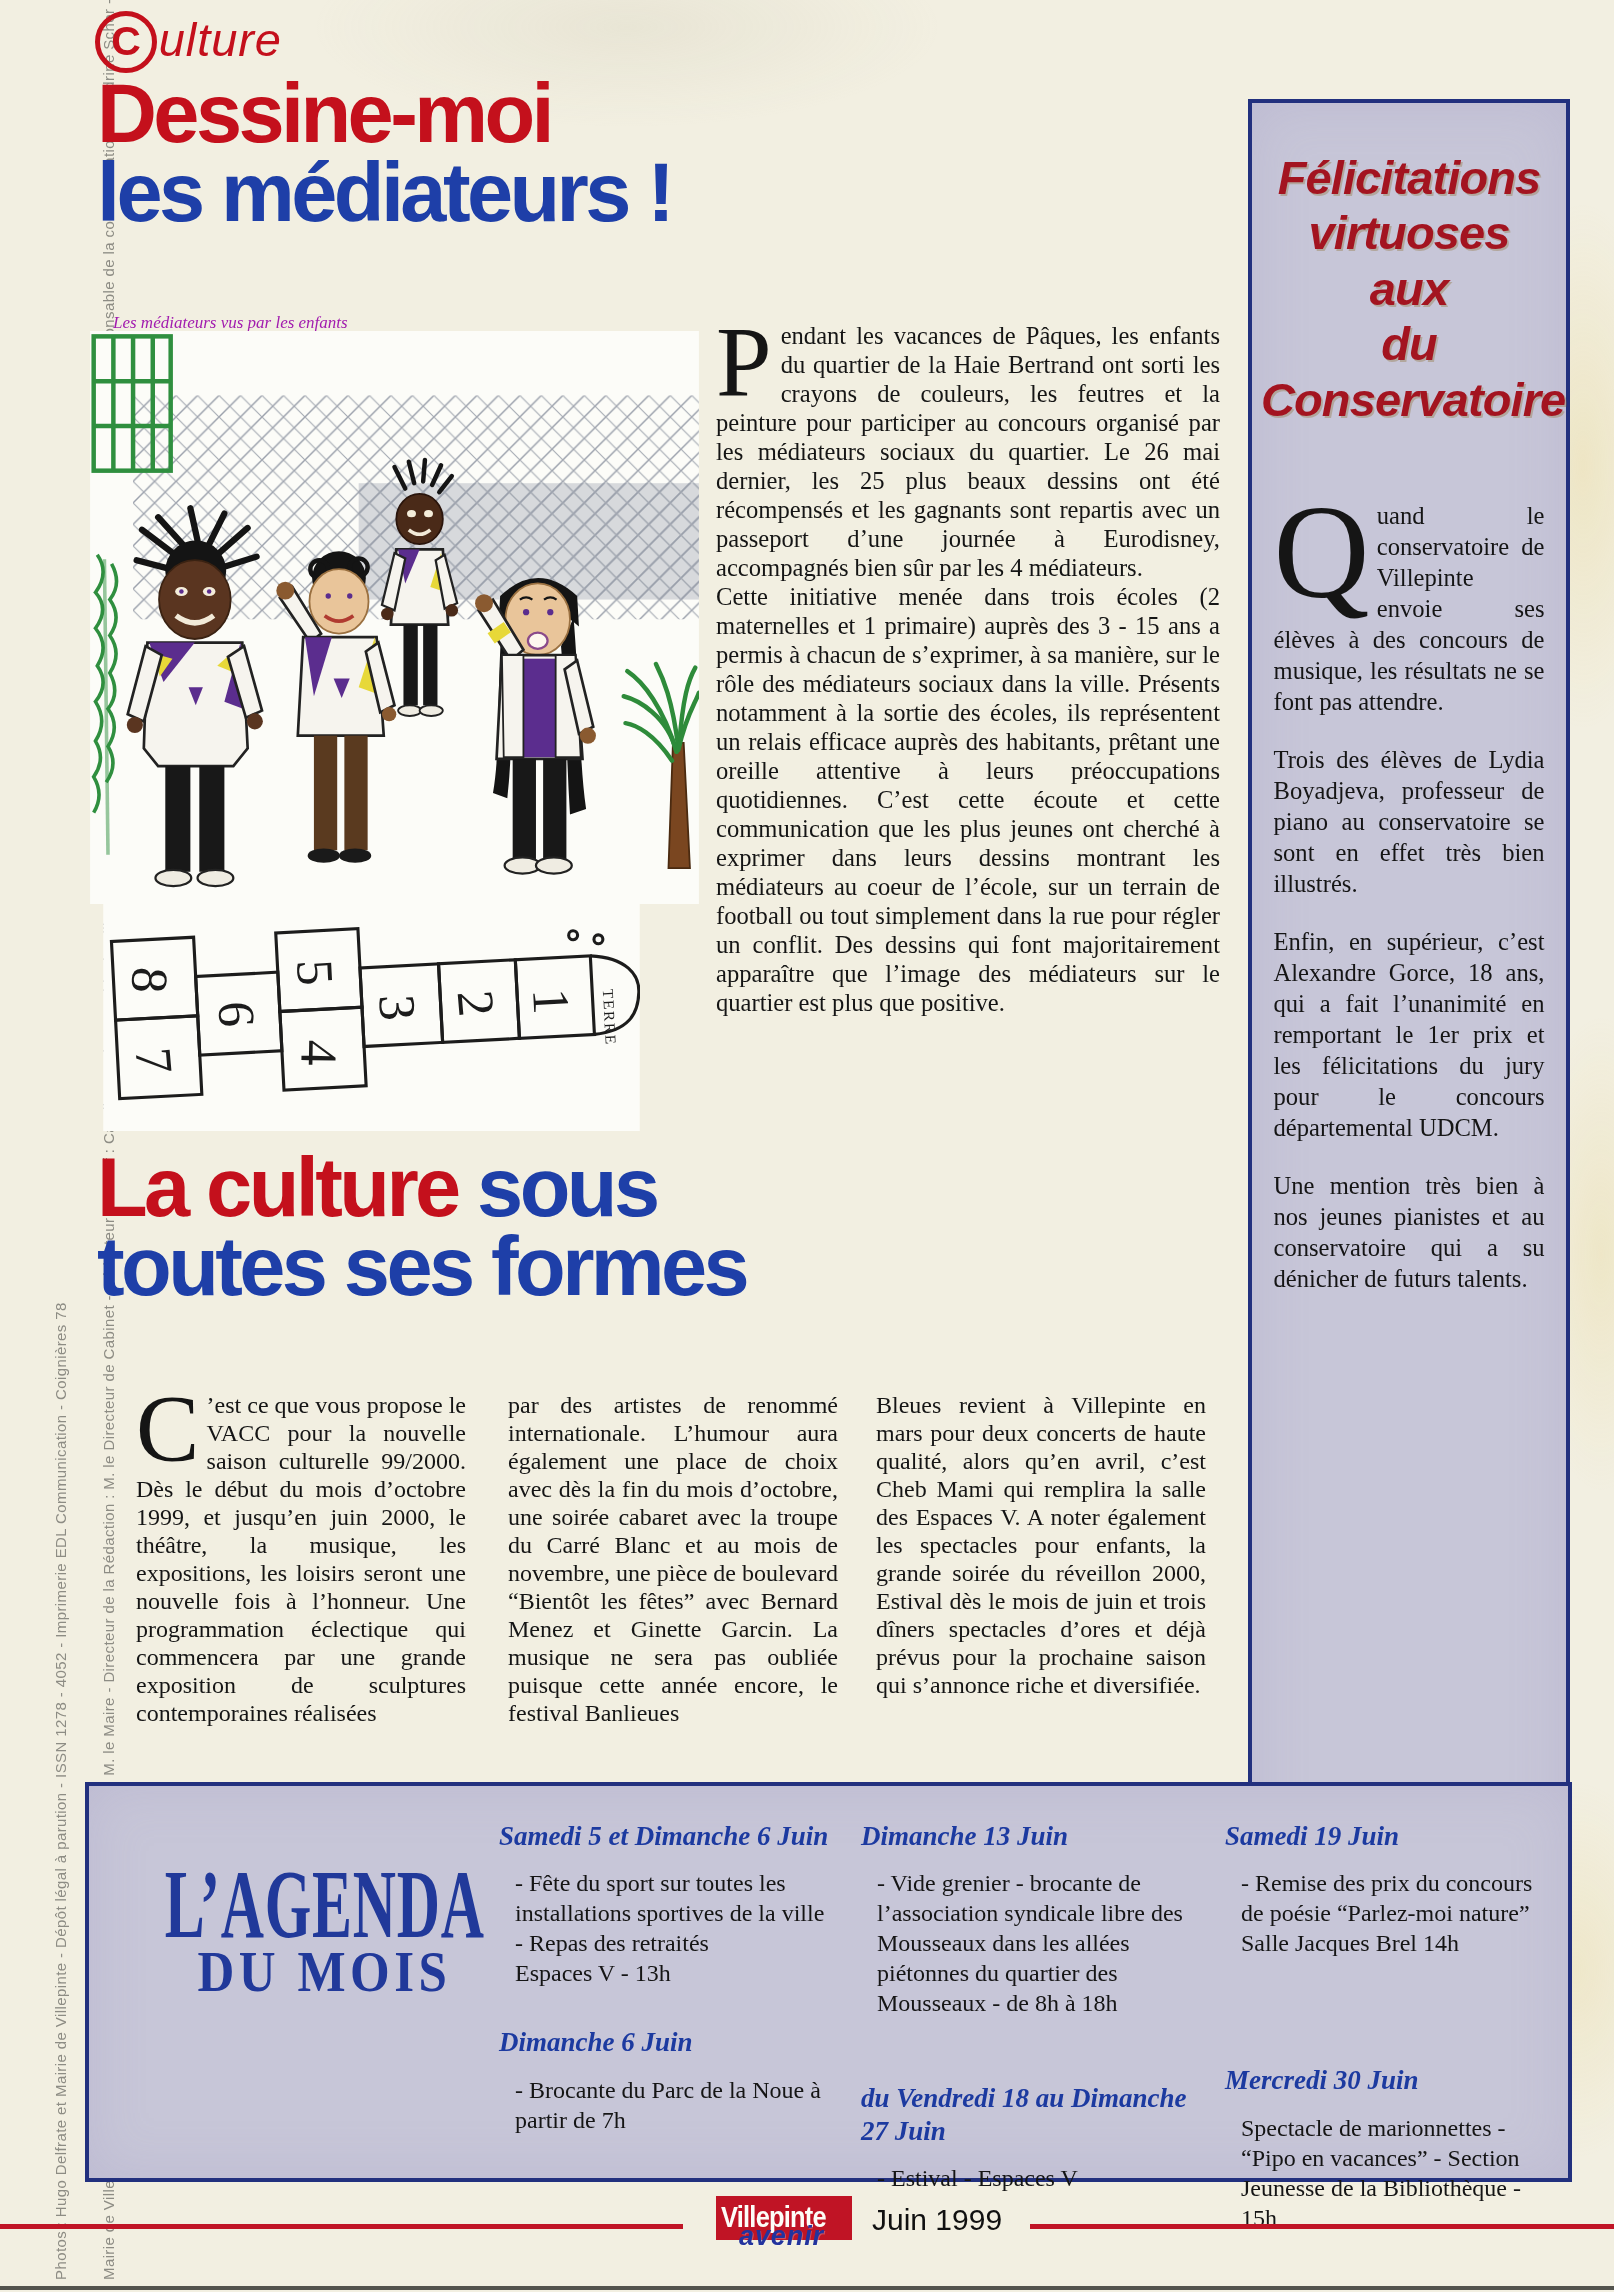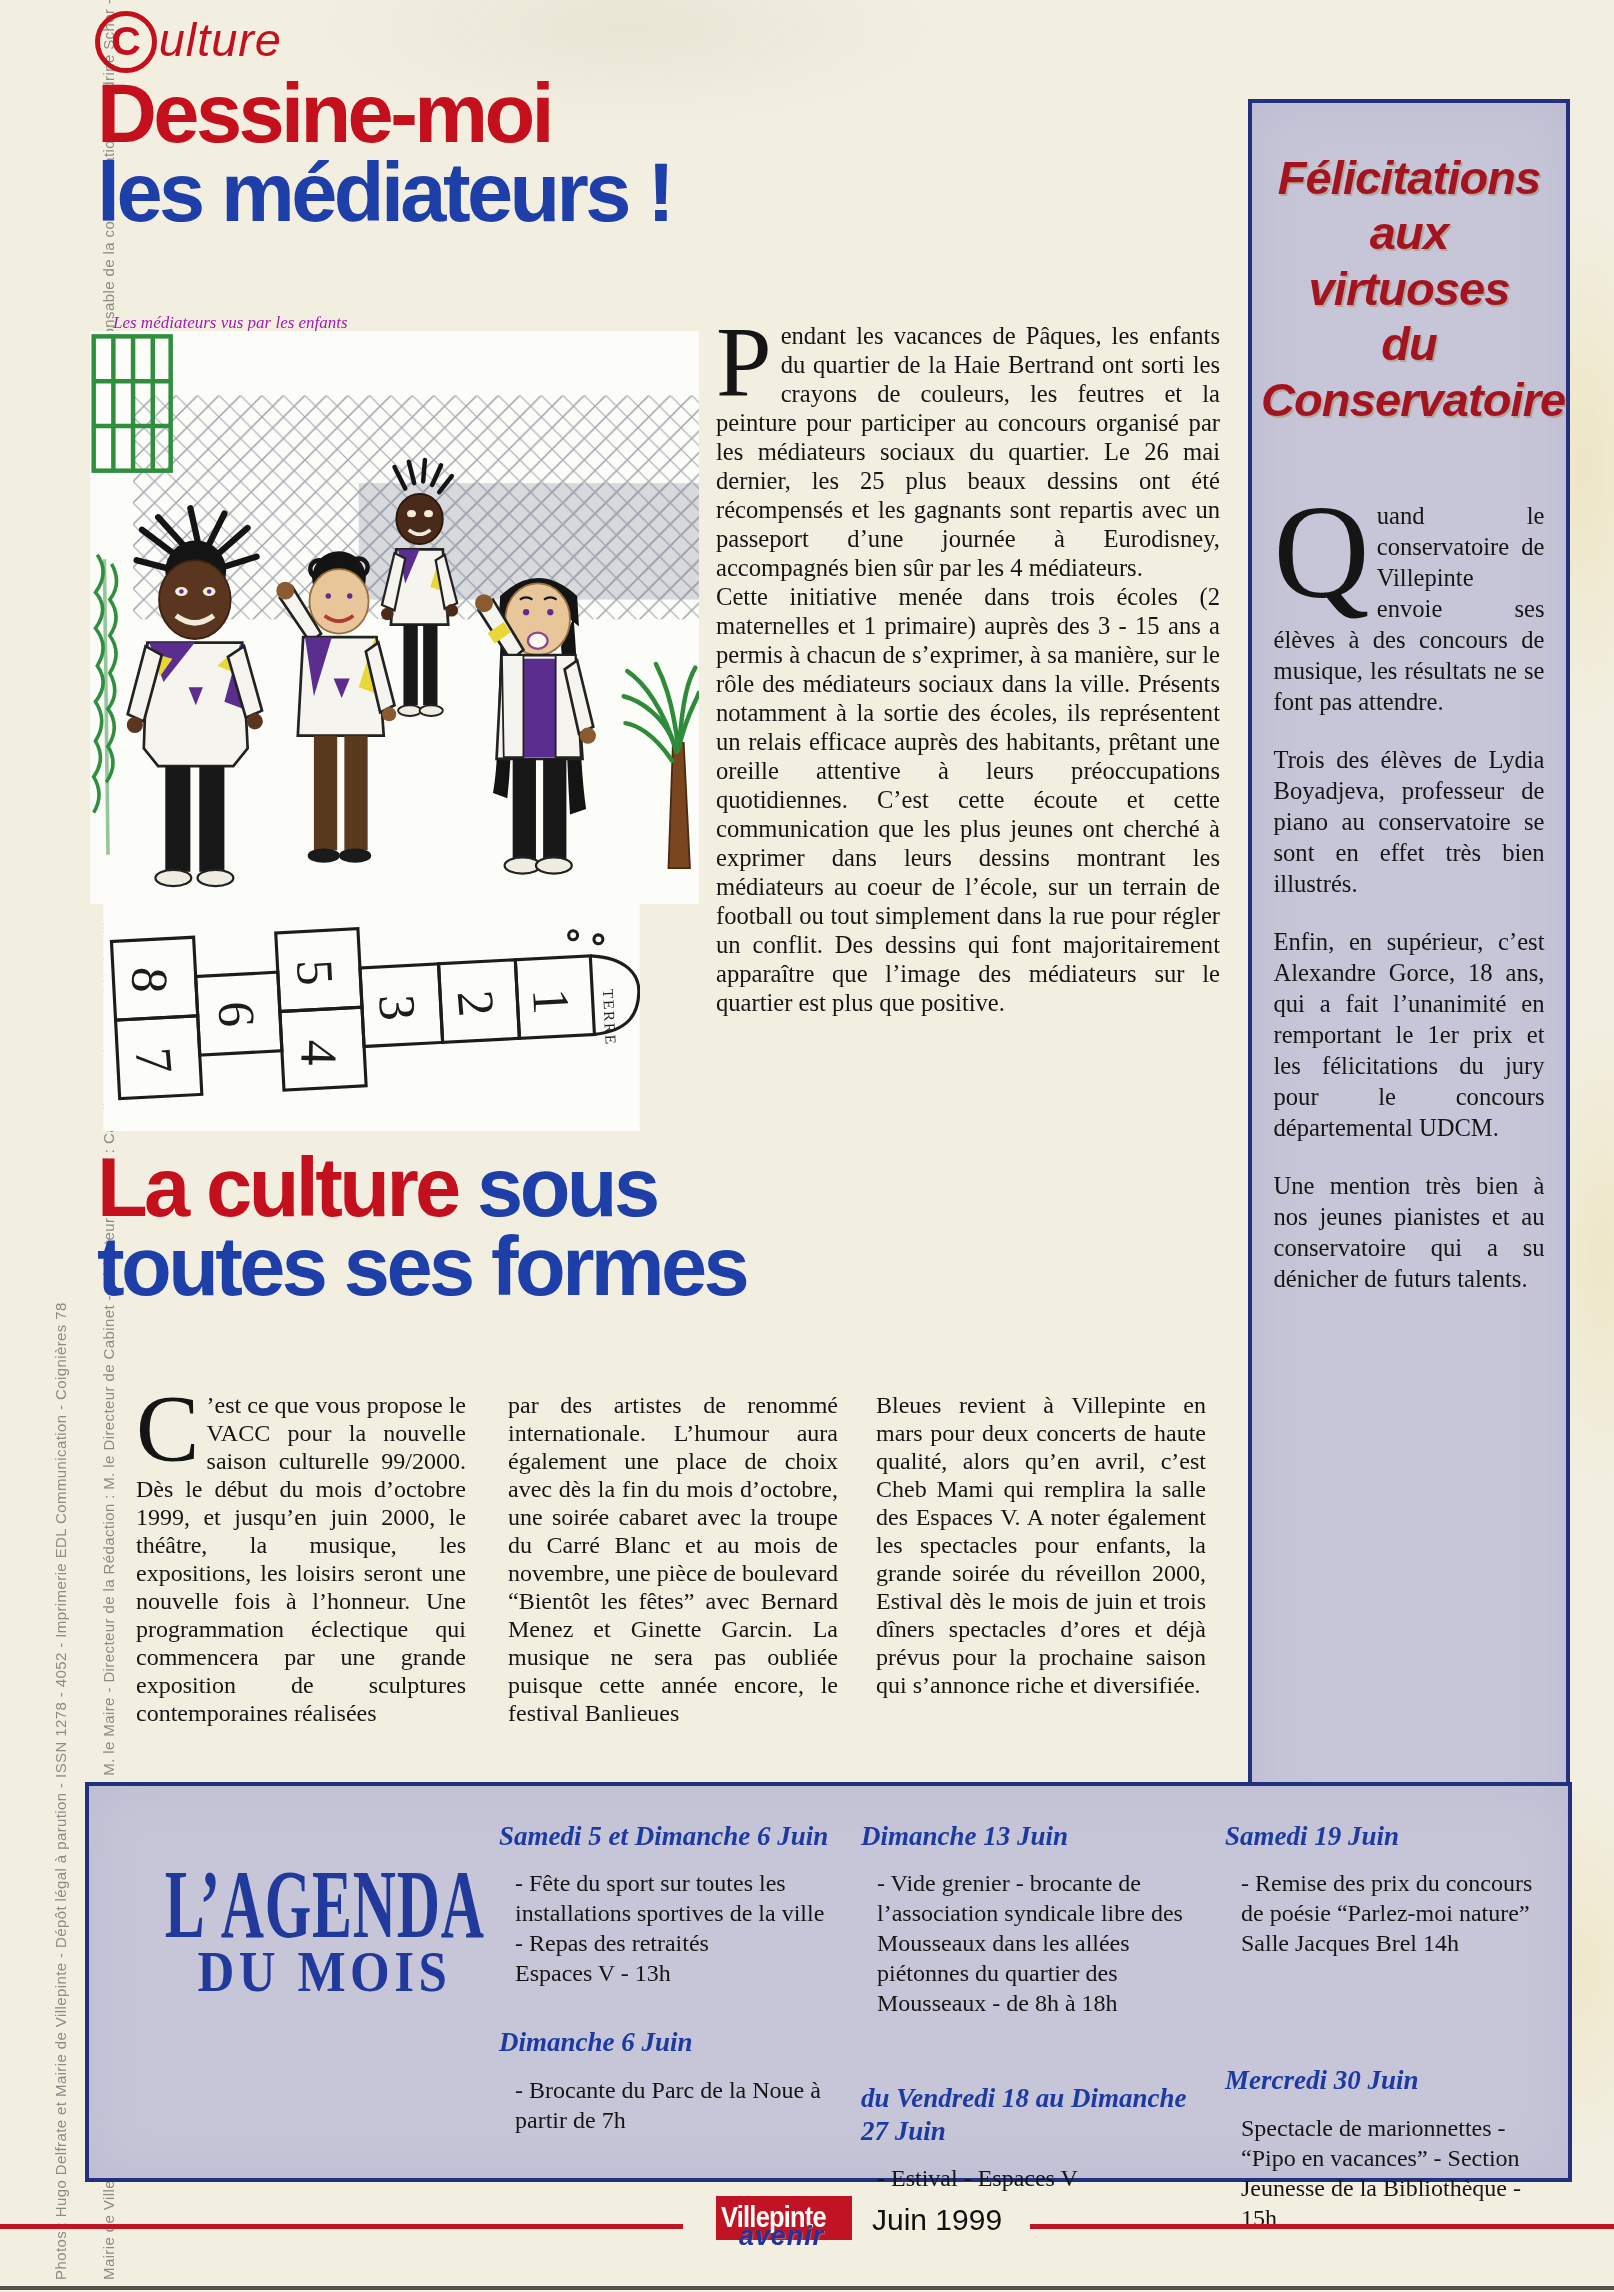--- a/index.html
+++ b/index.html
@@ -276,22 +276,22 @@
 </svg>
 
 <div class="abs serif-body art1">
   <p><span class="dropcap">P</span><span>endant les vacances de Pâques, les enfants du quartier de la Haie Bertrand ont sorti les crayons de couleurs, les feutres et la peinture pour participer au concours organisé par les médiateurs sociaux du quartier. Le 26 mai dernier, les 25 plus beaux dessins ont été récompensés et les gagnants sont repartis avec un passeport d’une journée à Eurodisney, accompagnés bien sûr par les 4 médiateurs.</span></p>
   <p>Cette initiative menée dans trois écoles (2 maternelles et 1 primaire) auprès des 3 - 15 ans a permis à chacun de s’exprimer, à sa manière, sur le rôle des médiateurs sociaux dans la ville. Présents notamment à la sortie des écoles, ils représentent un relais efficace auprès des habitants, prêtant une oreille attentive à leurs préoccupations quotidiennes. C’est cette écoute et cette communication que les plus jeunes ont cherché à exprimer dans leurs dessins montrant les médiateurs au coeur de l’école, sur un terrain de football ou tout simplement dans la rue pour régler un conflit. Des dessins qui font majoritairement apparaître que l’image des médiateurs sur le quartier est plus que positive.</p>
 </div>
 
 <div class="abs sidebar">
   <div class="sidebar-title">
     <div>Félicitations</div>
+    <div>virtuoses</div>
     <div>aux</div>
-    <div>virtuoses</div>
     <div>du</div>
     <div>Conservatoire</div>
   </div>
   <div class="sidebar-body">
     <p><span class="dropcap">Q</span><span>uand le conservatoire de Villepinte envoie ses élèves à des concours de musique, les résultats ne se font pas attendre.</span></p>
     <p>Trois des élèves de Lydia Boyadjeva, professeur de piano au conservatoire se sont en effet très bien illustrés.</p>
     <p>Enfin, en supérieur, c’est Alexandre Gorce, 18 ans, qui a fait l’unanimité en remportant le 1er prix et les félicitations du jury pour le concours départemental UDCM.</p>
     <p>Une mention très bien à nos jeunes pianistes et au conservatoire qui a su dénicher de futurs talents.</p>
   </div>
 </div>

